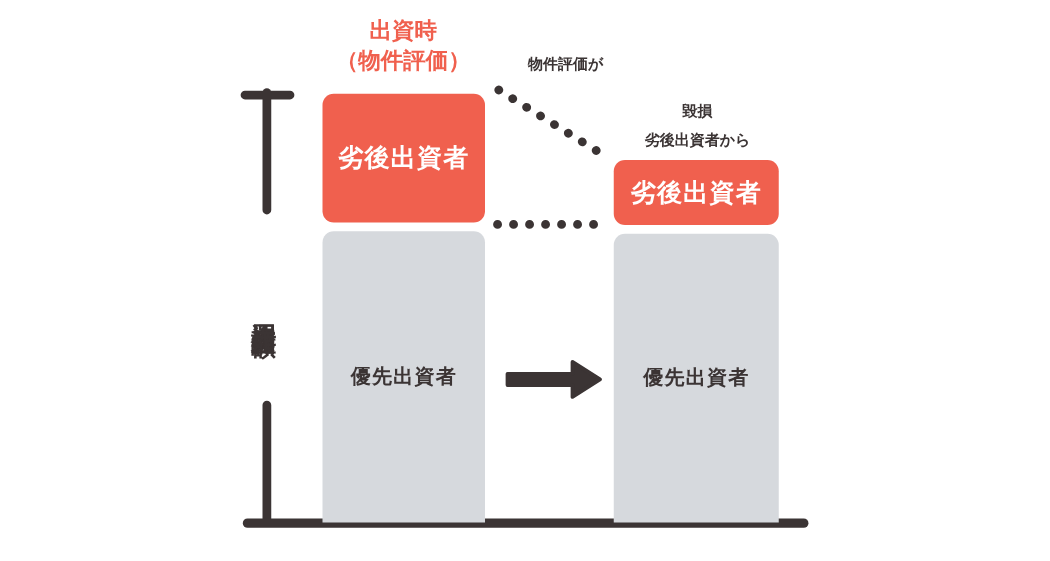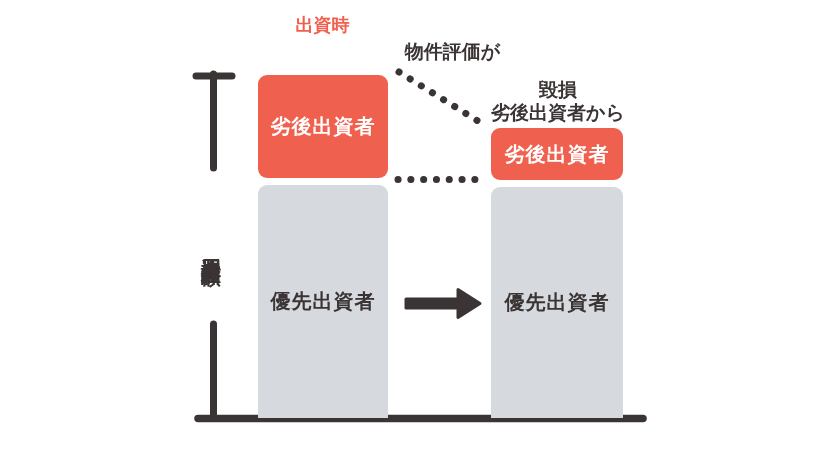--- a/index.html
+++ b/index.html
@@ -43,28 +43,28 @@
   .box-red {
     background: var(--red, #f0604e);
     color: var(--box-text-light, #ffffff);
     border-radius: 9px;
     font-size: 20px;
   }
   .box-gray {
     background: var(--gray, #d6d9dd);
     color: var(--dark, #3b3434);
     border-radius: 9px 9px 0 0;
-    font-size: 20px;
+    font-size: 16px;
   }
   .annot {
     position: absolute;
     text-align: center;
     font-weight: bold;
     color: var(--dark, #3b3434);
-    font-size: 19px;
+    font-size: 12px;
     line-height: 23px;
     white-space: nowrap;
   }
   .annot-red {
     color: var(--red, #f0604e);
     font-size: 18px;
     line-height: 24px;
   }
   .axis-label {
     position: absolute;
@@ -102,20 +102,21 @@
 
     <line class="stroke-dark" x1="398" y1="179.5" x2="487" y2="179.5" stroke-width="7" stroke-linecap="round" stroke-dasharray="0.1 12.7"></line>
 
     <path class="arrow-shape" d="M406 299 H458 V289.5 L480 303.5 L458 317.5 V308 H406 Z"></path>
   </svg>
 
   <div class="axis-label">運用資産評価額</div>
 
   <div class="annot annot-red" style="left:240px; top:13px; width:165px;">
     <div>出資時</div>
+    <div>（物件評価）</div>
   </div>
 
   <div class="annot" style="left:385px; top:40px; width:135px;">
     <div>物件評価が</div>
   </div>
 
   <div class="annot" style="left:480px; top:78px; width:156px;">
     <div>毀損</div>
     <div>劣後出資者から</div>
   </div>

